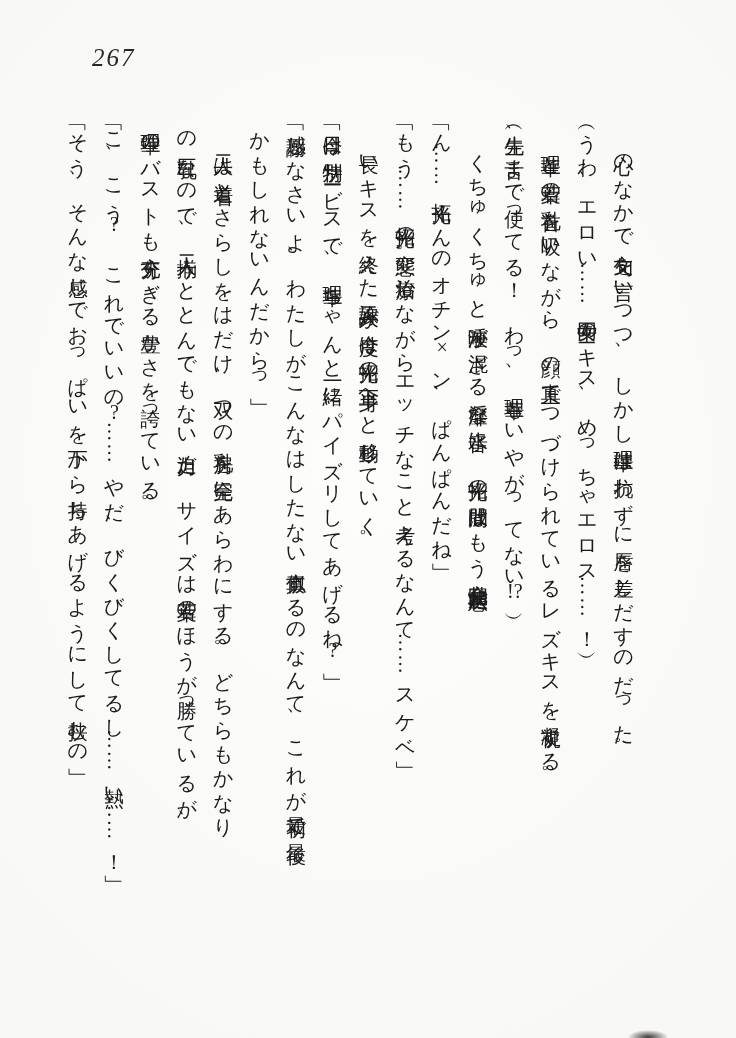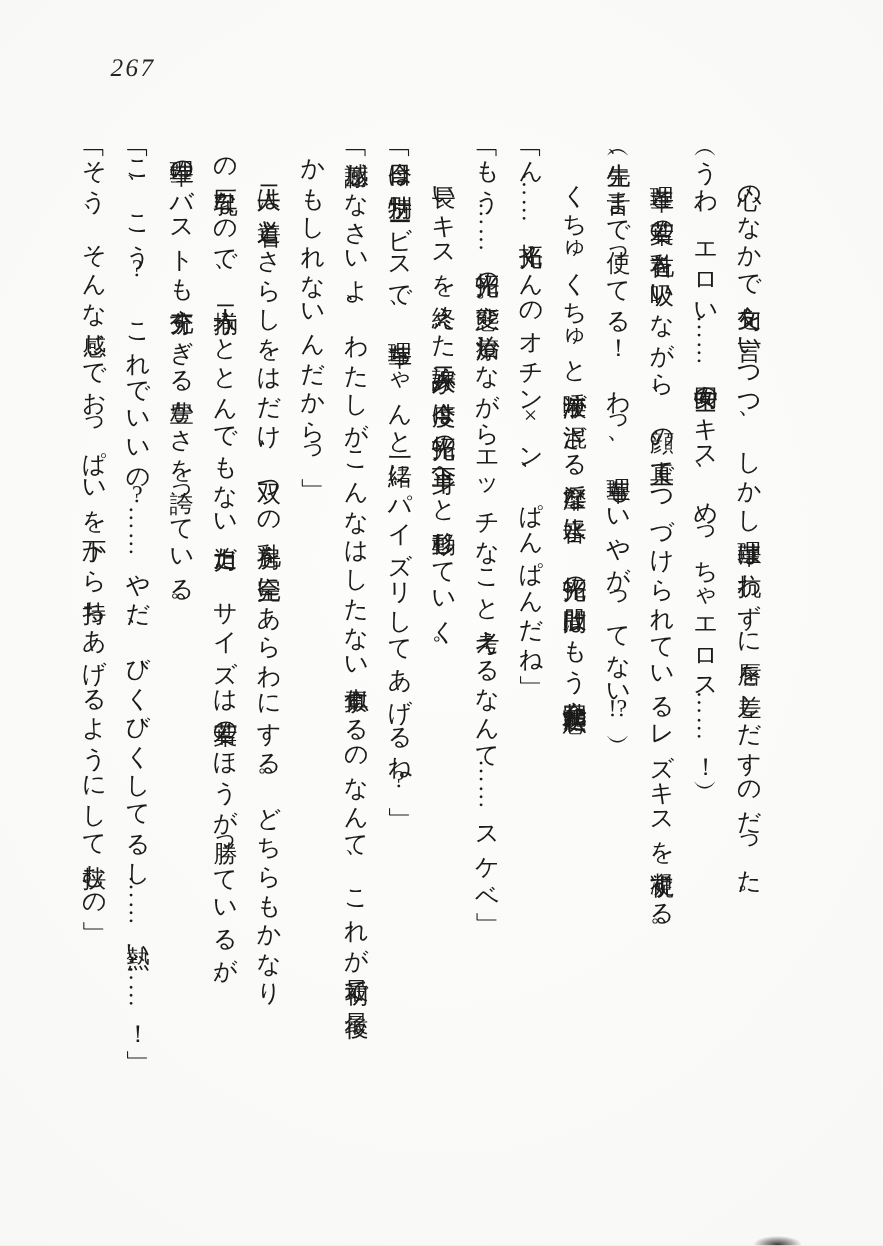--- a/index.html
+++ b/index.html
@@ -18,21 +18,21 @@
     background:
       radial-gradient(ellipse 140% 120% at 50% 45%, rgba(255,255,255,0.55), rgba(0,0,0,0.02) 85%),
       var(--paper);
     overflow: hidden;
     font-family: "Liberation Serif", "DejaVu Serif", serif;
   }
   .page-number {
     position: absolute;
     top: 44px;
     left: 92px;
-    font-size: 21px;
+    font-size: 25px;
     font-style: italic;
     letter-spacing: 2px;
     color: #272727;
   }
   .text-block {
     position: absolute;
     top: 118px;
     right: 94px;
     height: 916px;
     writing-mode: vertical-rl;

